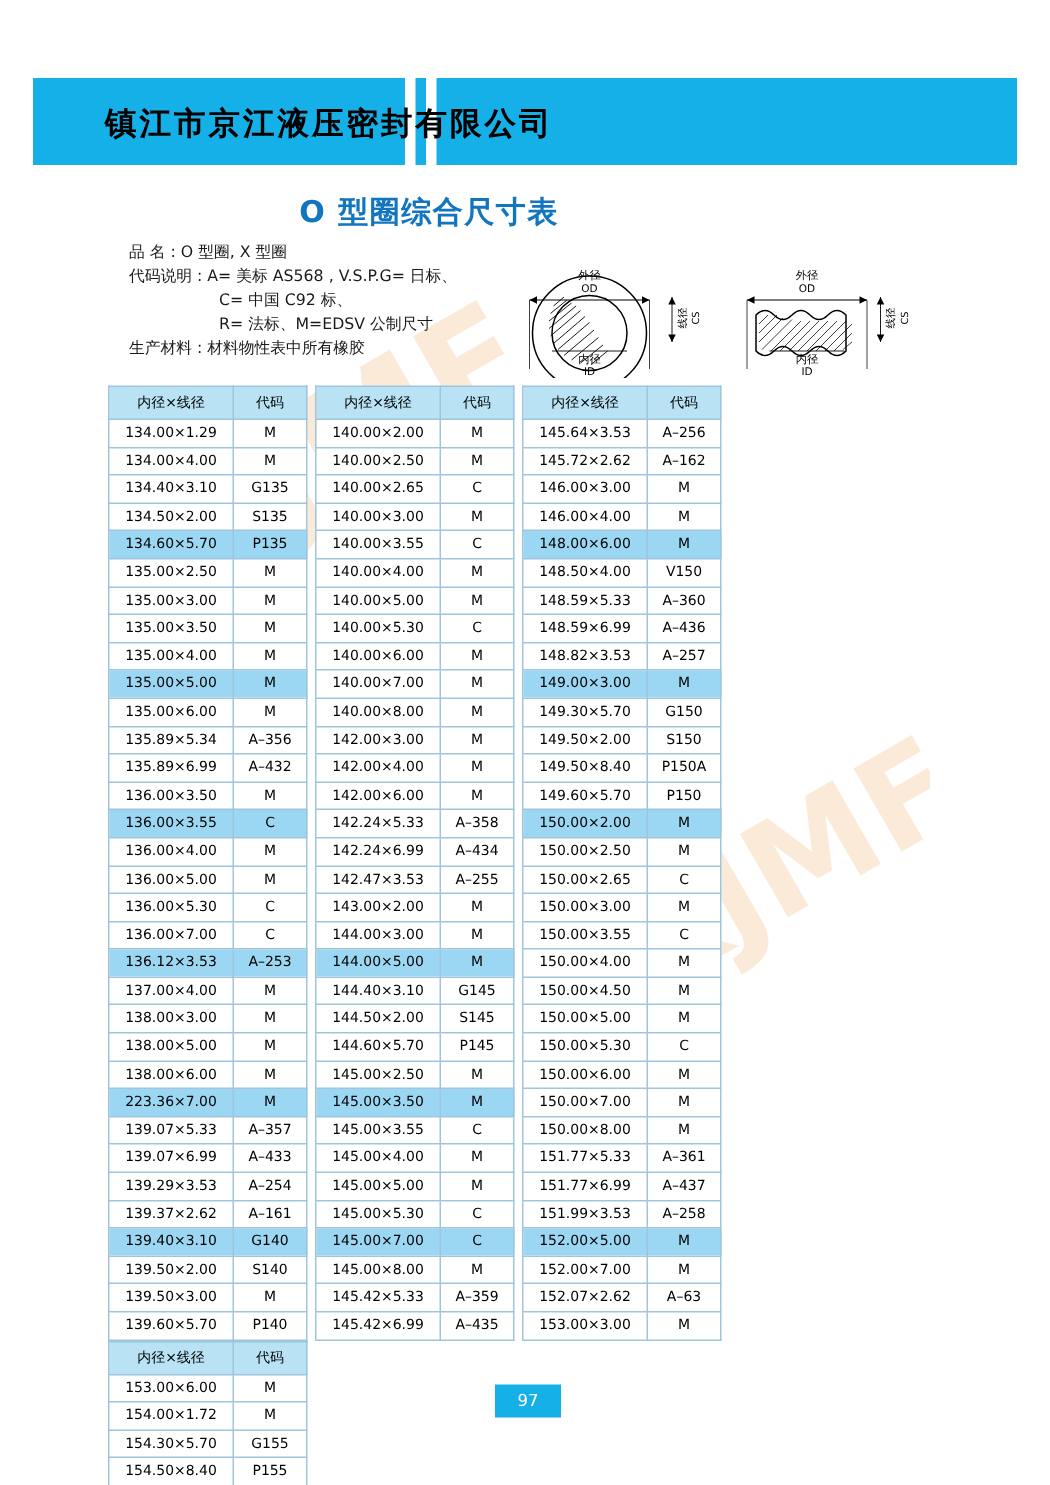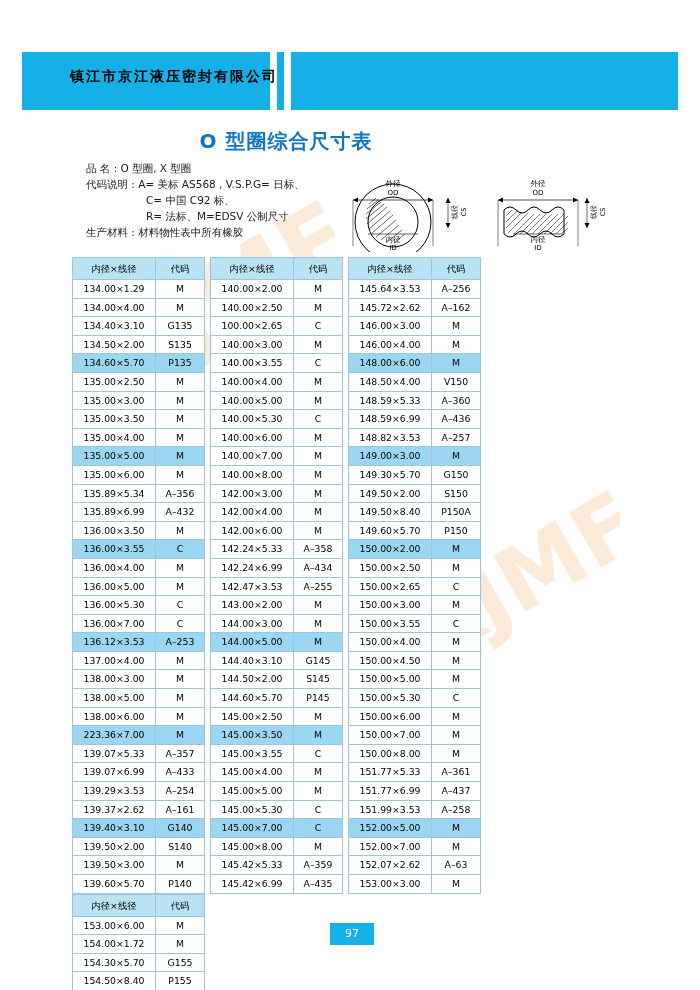--- a/index.html
+++ b/index.html
@@ -9,21 +9,21 @@
     position:relative;overflow:hidden;
   }
   .page{position:relative;width:700px;height:990px;background:#fff;}
 
   
   .header{position:absolute;left:22px;top:52px;width:656px;height:58px;background:#16b0e8;}
   .header-white-gap{position:absolute;left:270px;top:52px;width:7px;height:58px;background:#ffffff;}
   .header-white-gap2{position:absolute;left:284px;top:52px;width:7px;height:58px;background:#ffffff;}
   .company-name{
     position:absolute;left:70px;top:68px;width:330px;height:26px;
-    font-size:14px;font-weight:bold;color:#000;letter-spacing:2px;
+    font-size:21px;font-weight:bold;color:#000;letter-spacing:2px;
     font-family:"DejaVu Sans","Liberation Sans",sans-serif;
   }
   .header-title{
     position:absolute;left:465px;top:66px;width:200px;height:30px;
     font-size:21px;font-weight:bold;color:#ffffff;letter-spacing:6px;
     font-family:"DejaVu Sans","Liberation Sans",sans-serif;
   }
 
   
   .doc-title{
@@ -343,21 +343,21 @@
         <tbody>
           <tr class="plain">
             <td class="col-size">140.00×2.00</td>
             <td class="col-code">M</td>
           </tr>
           <tr class="plain">
             <td class="col-size">140.00×2.50</td>
             <td class="col-code">M</td>
           </tr>
           <tr class="plain">
-            <td class="col-size">100.00×2.65</td>
+            <td class="col-size">140.00×2.65</td>
             <td class="col-code">C</td>
           </tr>
           <tr class="plain">
             <td class="col-size">140.00×3.00</td>
             <td class="col-code">M</td>
           </tr>
           <tr class="plain">
             <td class="col-size">140.00×3.55</td>
             <td class="col-code">C</td>
           </tr>

